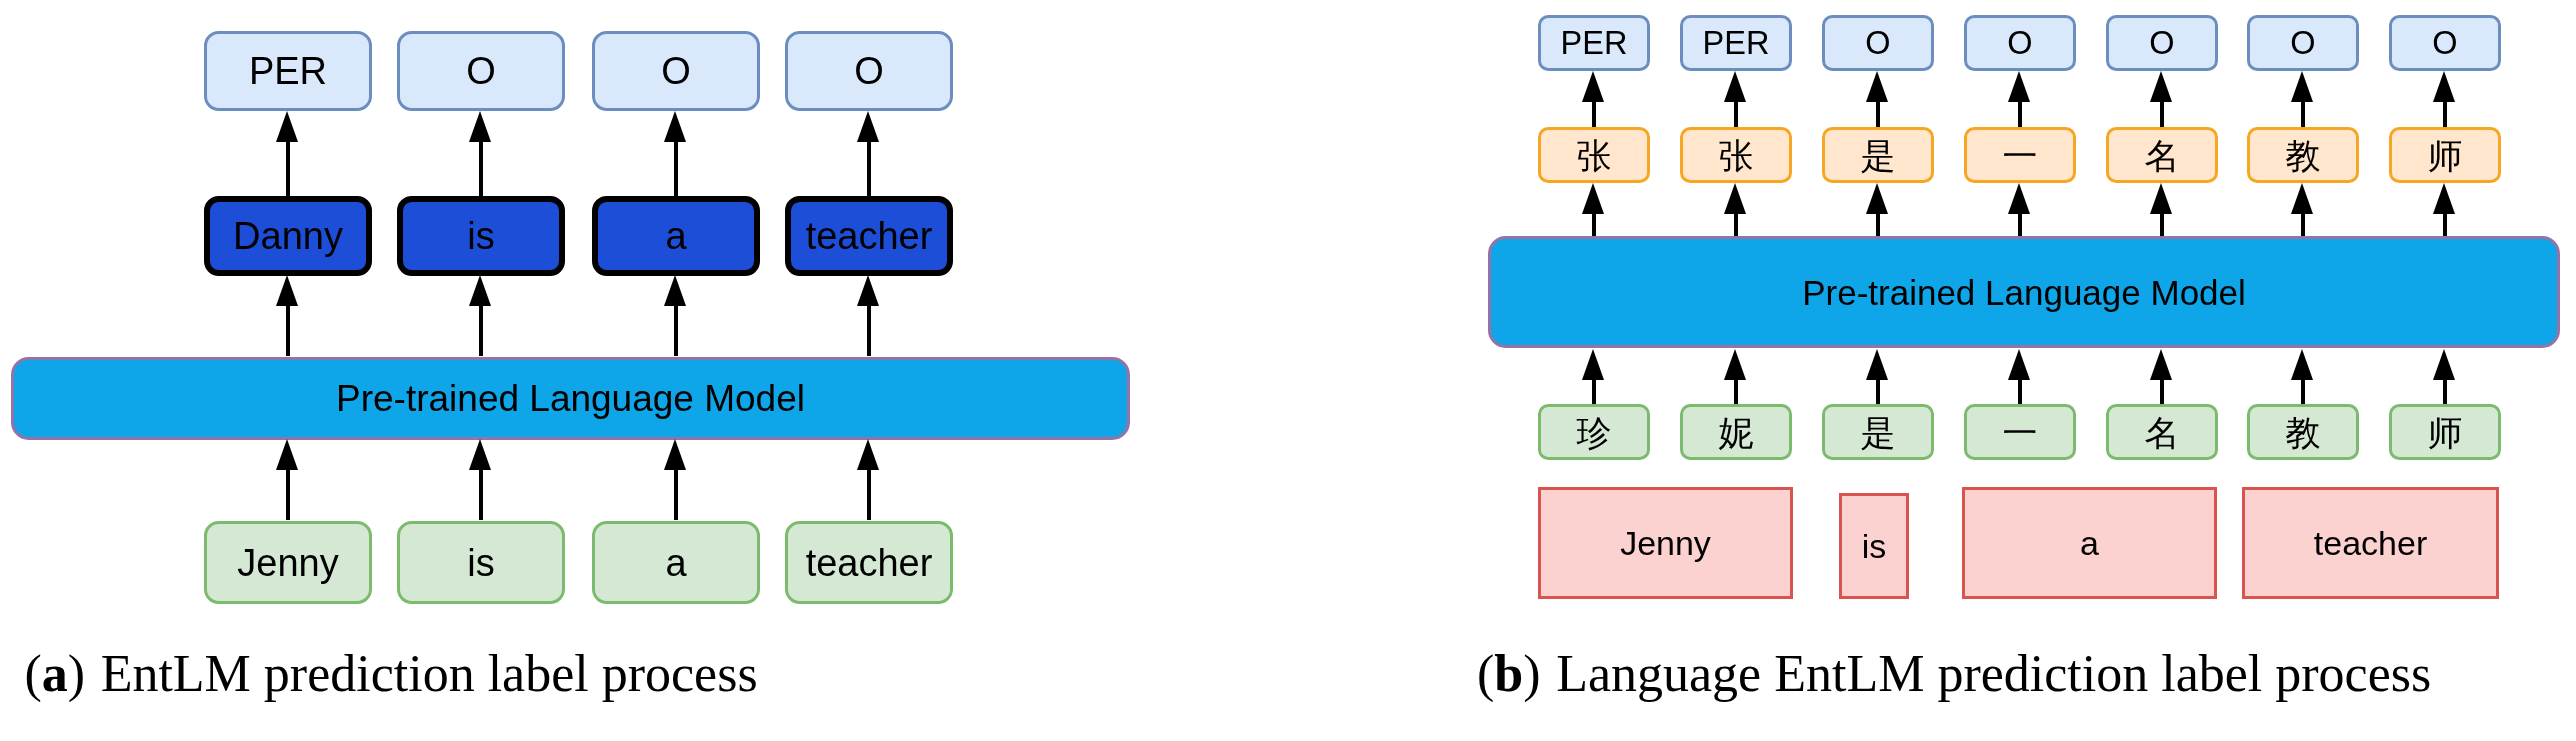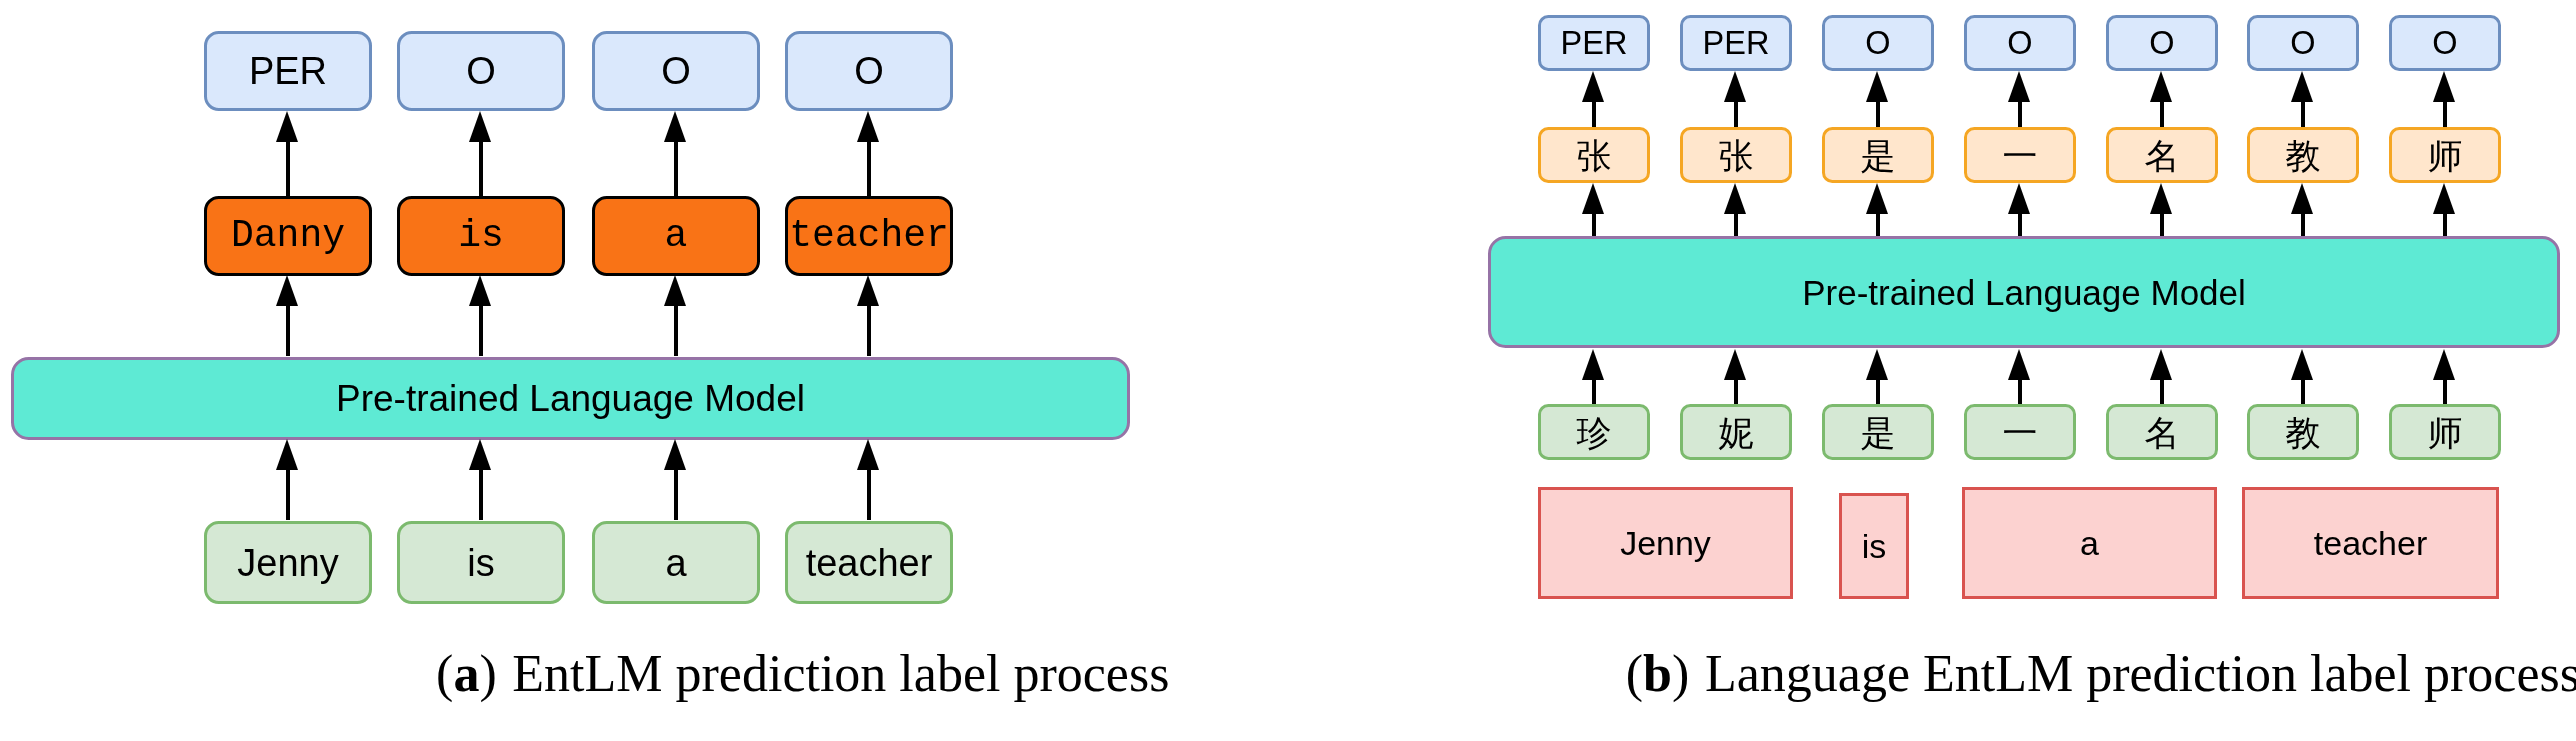--- a/index.html
+++ b/index.html
@@ -17,51 +17,51 @@
     display:flex;
     align-items:center;
     justify-content:center;
     color:#000;
     text-align:center;
     line-height:1;
   }
   
   .a-box{width:168px;height:80px;font-size:38px;border-radius:14.8px;}
   .a-blue  {background:#dae8fc;border:3px solid #6c8ebf;}
-  .a-yellow{background:#f97316;border:3px solid #000000;font-family:Liberation Mono, monospace;}
+  .a-yellow{background:#1d4ed8;border:6px solid #000000;}
   .a-green {background:#d5e8d4;border:3px solid #7cba6e;}
   
   .b-box{width:112px;height:56px;font-size:32.5px;border-radius:10.3px;}
   .b-blue  {background:#dae8fc;border:3px solid #6c8ebf;}
   .b-orange{background:#ffe6cc;border:3.7px solid #f5a623;font-size:35px;}
   .b-green {background:#d5e8d4;border:3.7px solid #7cba6e;font-size:35px;}
   .b-red   {background:#fcd2d0;border:3.7px solid #d9534f;border-radius:0;font-size:34px;}
   .plm{
-    background:#5eead4;border:3.7px solid #9673a6;border-radius:17.7px;
+    background:#0ea5e9;border:3.7px solid #9673a6;border-radius:17.7px;
     font-size:37px;
   }
   
   .arr{position:absolute;width:32.5px;margin-left:-16.2px;}
   .arr::before{
     content:"";position:absolute;left:50%;margin-left:-2.2px;
     top:25px;bottom:0;width:4.4px;background:#000;
   }
   .arr::after{
     content:"";position:absolute;left:50%;margin-left:-11.8px;top:0;
     width:0;height:0;
     border-left:11.8px solid transparent;
     border-right:11.8px solid transparent;
     border-bottom:31px solid #000;
   }
   .caption{
     position:absolute;
     font-family:"Liberation Serif", serif;
     font-size:52px;
     color:#000;
-    text-align:right;
+    text-align:left;
     white-space:nowrap;
   }
   .caption .cap-text{margin-left:0.30em;}
   .caption b{font-weight:700;}
 </style>
 </head>
 <body>
 
 <div id="canvas">
 

